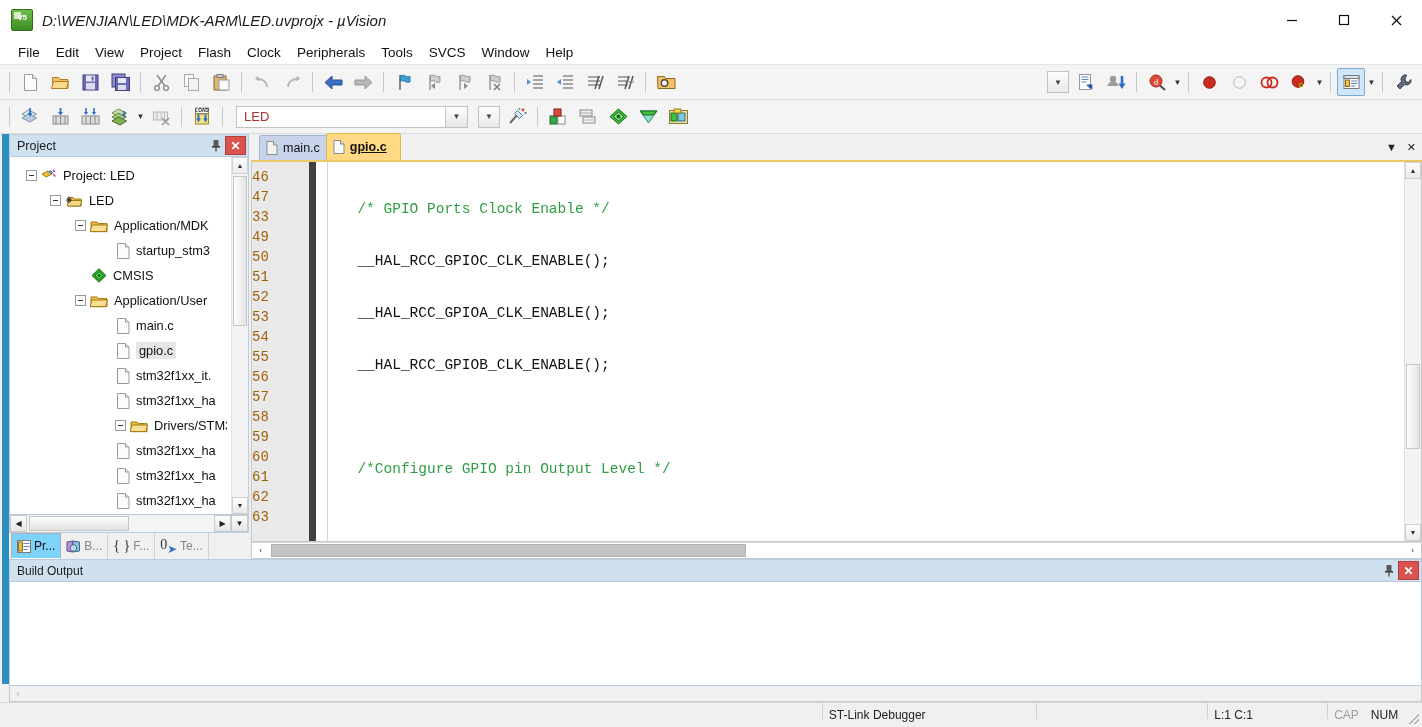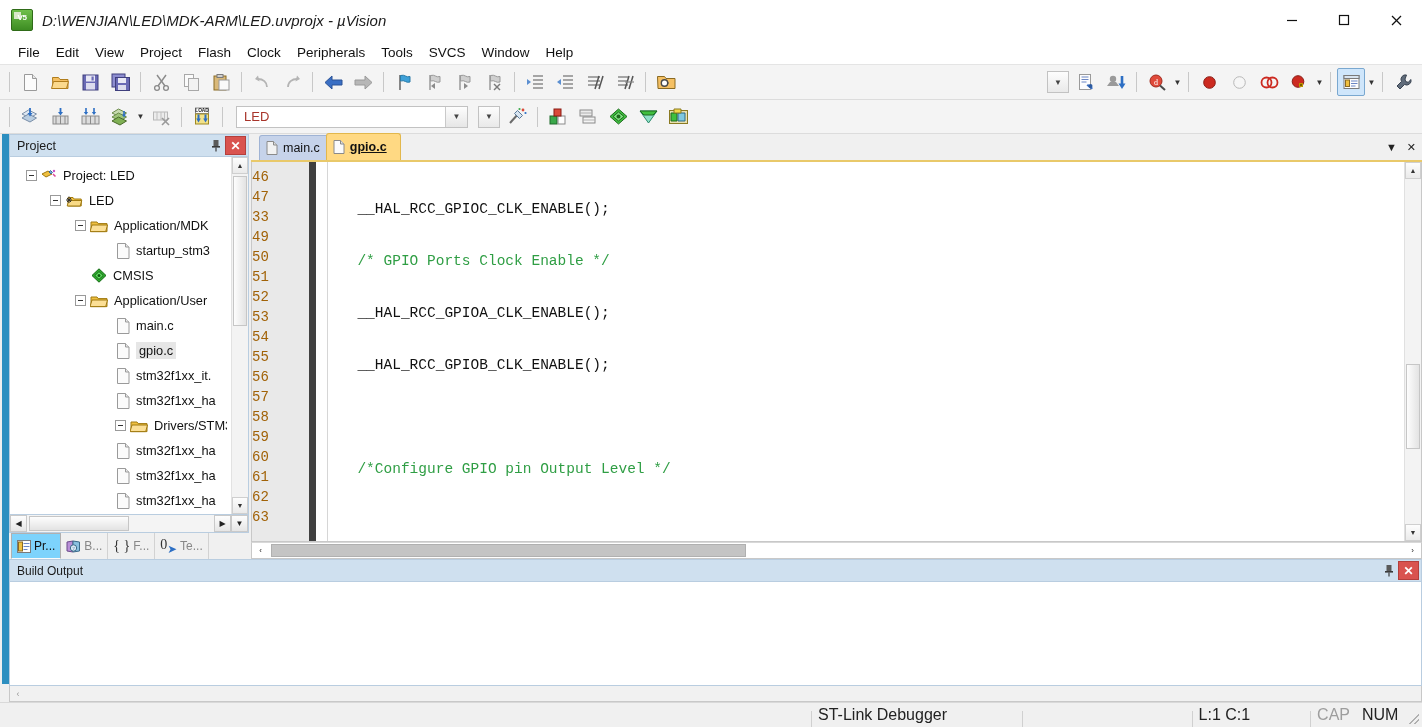--- a/index.html
+++ b/index.html
@@ -407,22 +407,22 @@
     border: 1px solid #c8c8c8;
     border-top: none;
   }
   .build-hsb .ar { width: 16px; text-align: center; font-size: 9px; color: #9a9a9a; }
 
   
   .statusbar {
     height: 38px; flex: 0 0 24px;
     background: #f0f0f0;
     border-top: 1px solid #d9d9d9;
-    display: flex; align-items: flex-end;
-    font-size: 16px; color: #222;
+    display: flex; align-items: flex-start;
+    font-size: 12px; color: #222;
   }
   .st-cell { padding: 0 6px; height: 24px; display:flex; align-items:center; white-space: nowrap; }
   .st-sep { width:1px; height: 16px; background: #d0d0d0; }
   .st-grip { width: 18px; height: 24px; margin-left:auto; position: relative; }
   .st-grip::after {
     content:""; position:absolute; right:3px; bottom:3px;
     width:10px; height:10px;
     background:
       linear-gradient(135deg, transparent 45%, #b0b0b0 45%, #b0b0b0 55%, transparent 55%),
       linear-gradient(135deg, transparent 70%, #b0b0b0 70%, #b0b0b0 80%, transparent 80%);
@@ -1107,22 +1107,22 @@
               <div class="ln">57</div>
               <div class="ln">58</div>
               <div class="ln">59</div>
               <div class="ln">60</div>
               <div class="ln">61</div>
               <div class="ln">62</div>
               <div class="ln">63</div>
             </div>
             <div class="fold"></div>
             <div class="code">
+              <div class="cl cm">  /* GPIO Ports Clock Enable */</div>
               <div class="cl">  __HAL_RCC_GPIOC_CLK_ENABLE();</div>
-              <div class="cl cm">  /* GPIO Ports Clock Enable */</div>
               <div class="cl">  __HAL_RCC_GPIOA_CLK_ENABLE();</div>
               <div class="cl">  __HAL_RCC_GPIOB_CLK_ENABLE();</div>
               <div class="cl"></div>
               <div class="cl cm">  /*Configure GPIO pin Output Level */</div>
               
               
               
               
               
               

